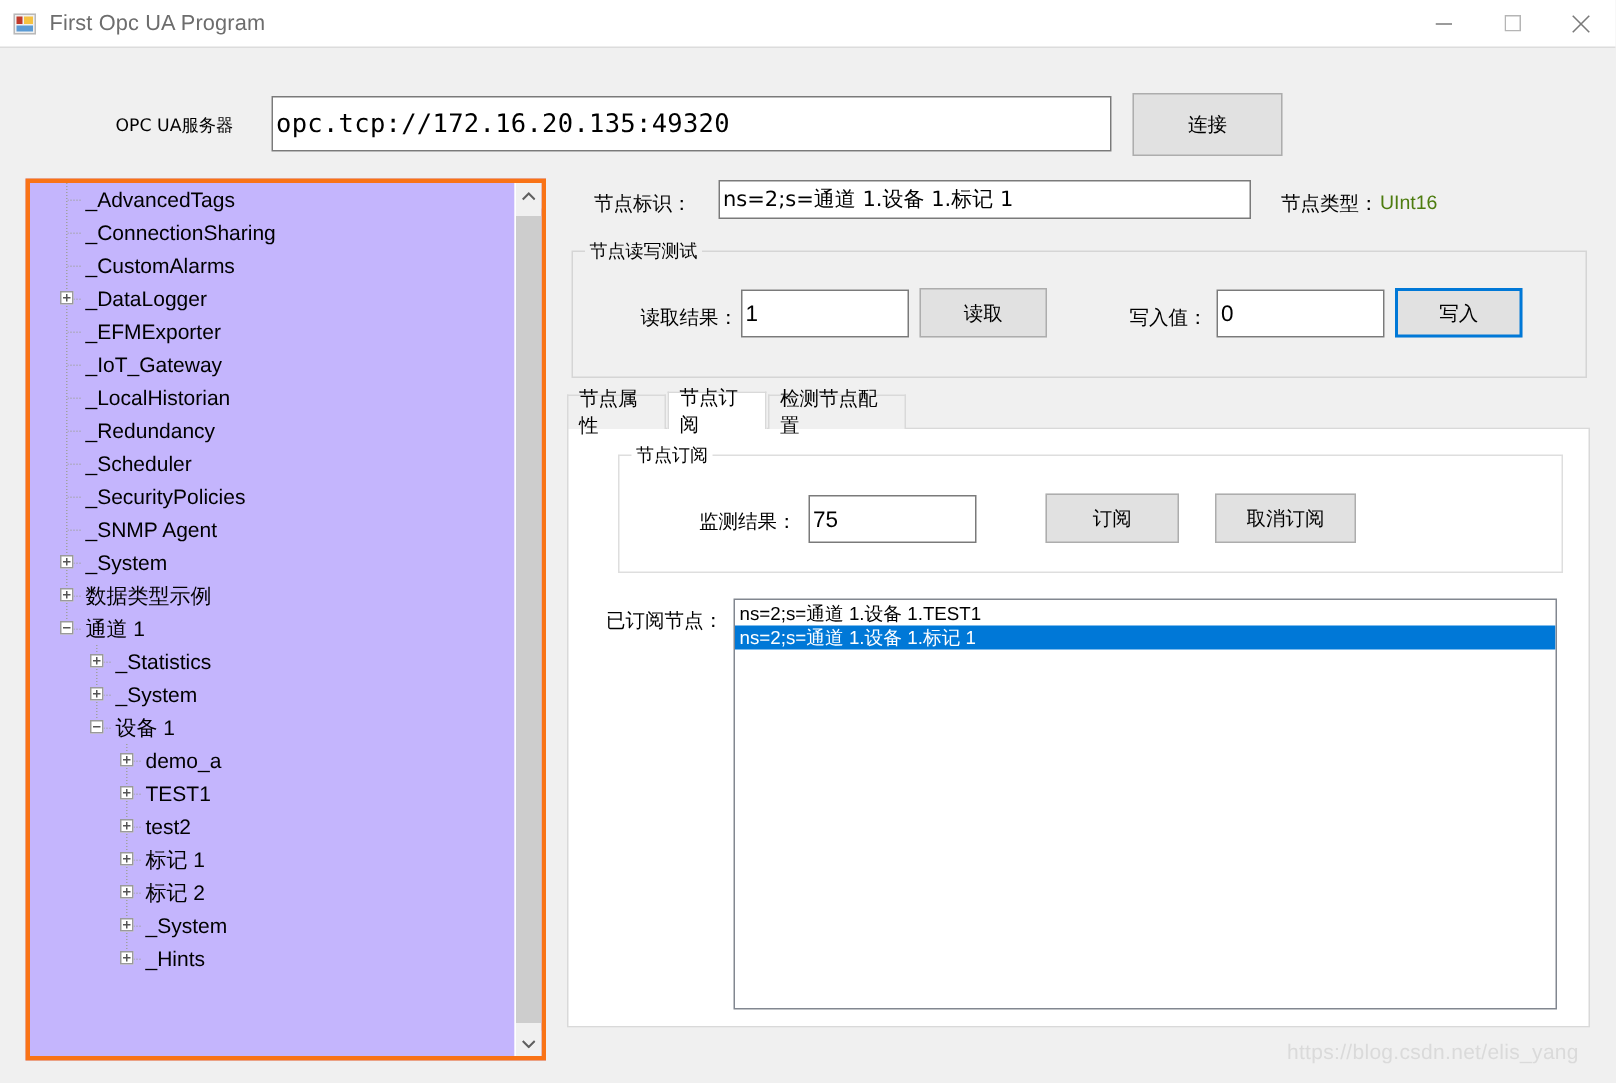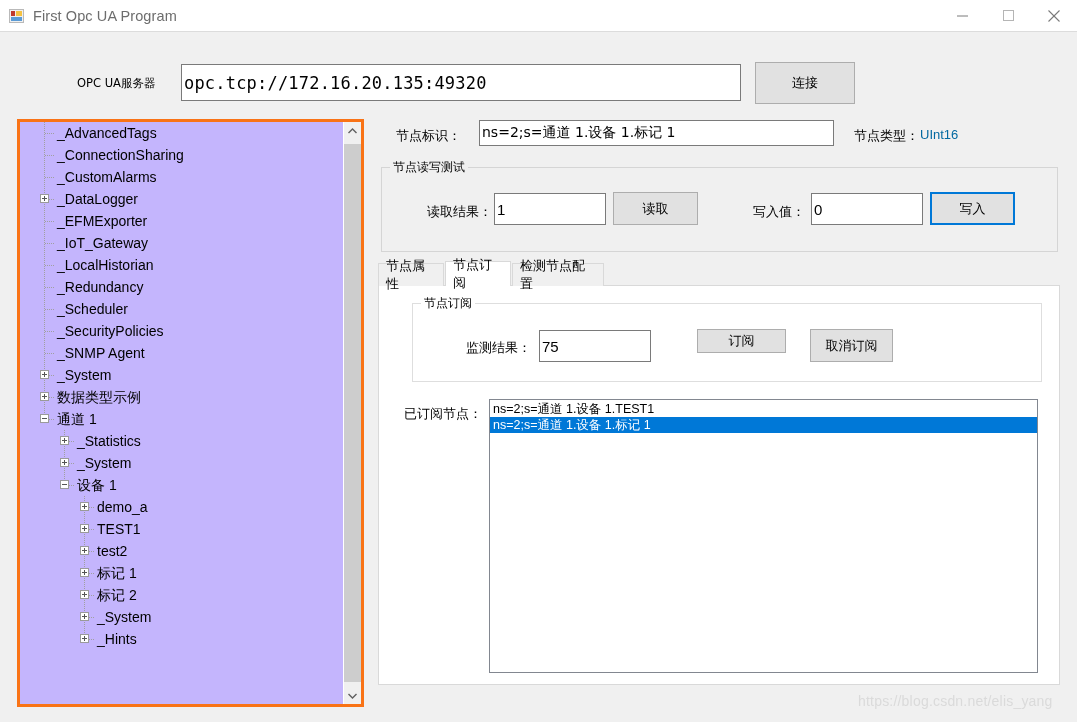--- a/index.html
+++ b/index.html
@@ -340,21 +340,21 @@
   </div>
 </div>
 
 <div class="label cn" style="position:absolute;left:396px;top:127px;font-size:13px;">节点标识：</div>
 
 <div class="tbox" id="nodeid-field" style="left:479px;top:120px;width:355px;height:26px;">
   <span style="font-size:14px;font-family:'DejaVu Sans','Liberation Sans',sans-serif;">ns=2;s=通道 1.设备 1.标记 1</span>
 </div>
 
 <div class="label cn" style="position:absolute;left:854px;top:127px;font-size:13px;">节点类型：</div>
-<div class="label" style="position:absolute;left:920px;top:127px;font-size:13px;color:#0369a1;">UInt16</div>
+<div class="label" style="position:absolute;left:920px;top:127px;font-size:13px;color:#4d7c0f;">UInt16</div>
 
 <div class="groupbox" style="left:381px;top:167px;width:677px;height:85px;">
   <span class="gb-title cn">节点读写测试</span>
 </div>
 
 <div class="label cn" style="position:absolute;left:427px;top:203px;font-size:13px;">读取结果：</div>
 <div class="tbox" style="left:494px;top:193px;width:112px;height:32px;">
   <span style="font-size:15px;">1</span>
 </div>
 <div class="btn cn" style="left:613px;top:192px;width:85px;height:33px;font-size:13px;">读取</div>
@@ -379,22 +379,22 @@
   </div>
 
 <div class="groupbox" style="left:412px;top:303px;width:630px;height:79px;border-color:#dedede;background:transparent;">
   <span class="gb-title cn" style="background:#fff;">节点订阅</span>
 </div>
 
 <div class="label cn" style="position:absolute;left:466px;top:339px;font-size:13px;">监测结果：</div>
 <div class="tbox" style="left:539px;top:330px;width:112px;height:32px;">
   <span style="font-size:15px;">75</span>
 </div>
-<div class="btn cn" style="left:697px;top:329px;width:89px;height:24px;font-size:13px;">订阅</div>
-<div class="btn cn" style="left:810px;top:329px;width:83px;height:33px;font-size:13px;">取消订阅</div>
+<div class="btn cn" style="left:697px;top:329px;width:89px;height:33px;font-size:13px;">订阅</div>
+<div class="btn cn" style="left:810px;top:329px;width:94px;height:33px;font-size:13px;">取消订阅</div>
 
 <div class="label cn" style="position:absolute;left:404px;top:405px;font-size:13px;">已订阅节点：</div>
 <div id="listbox">
     <div class="lrow">ns=2;s=通道 1.设备 1.TEST1</div>
     <div class="lrow sel">ns=2;s=通道 1.设备 1.标记 1</div>
   </div>
 
 <div id="watermark">https://blog.csdn.net/elis_yang</div>
 
 </body></html>

